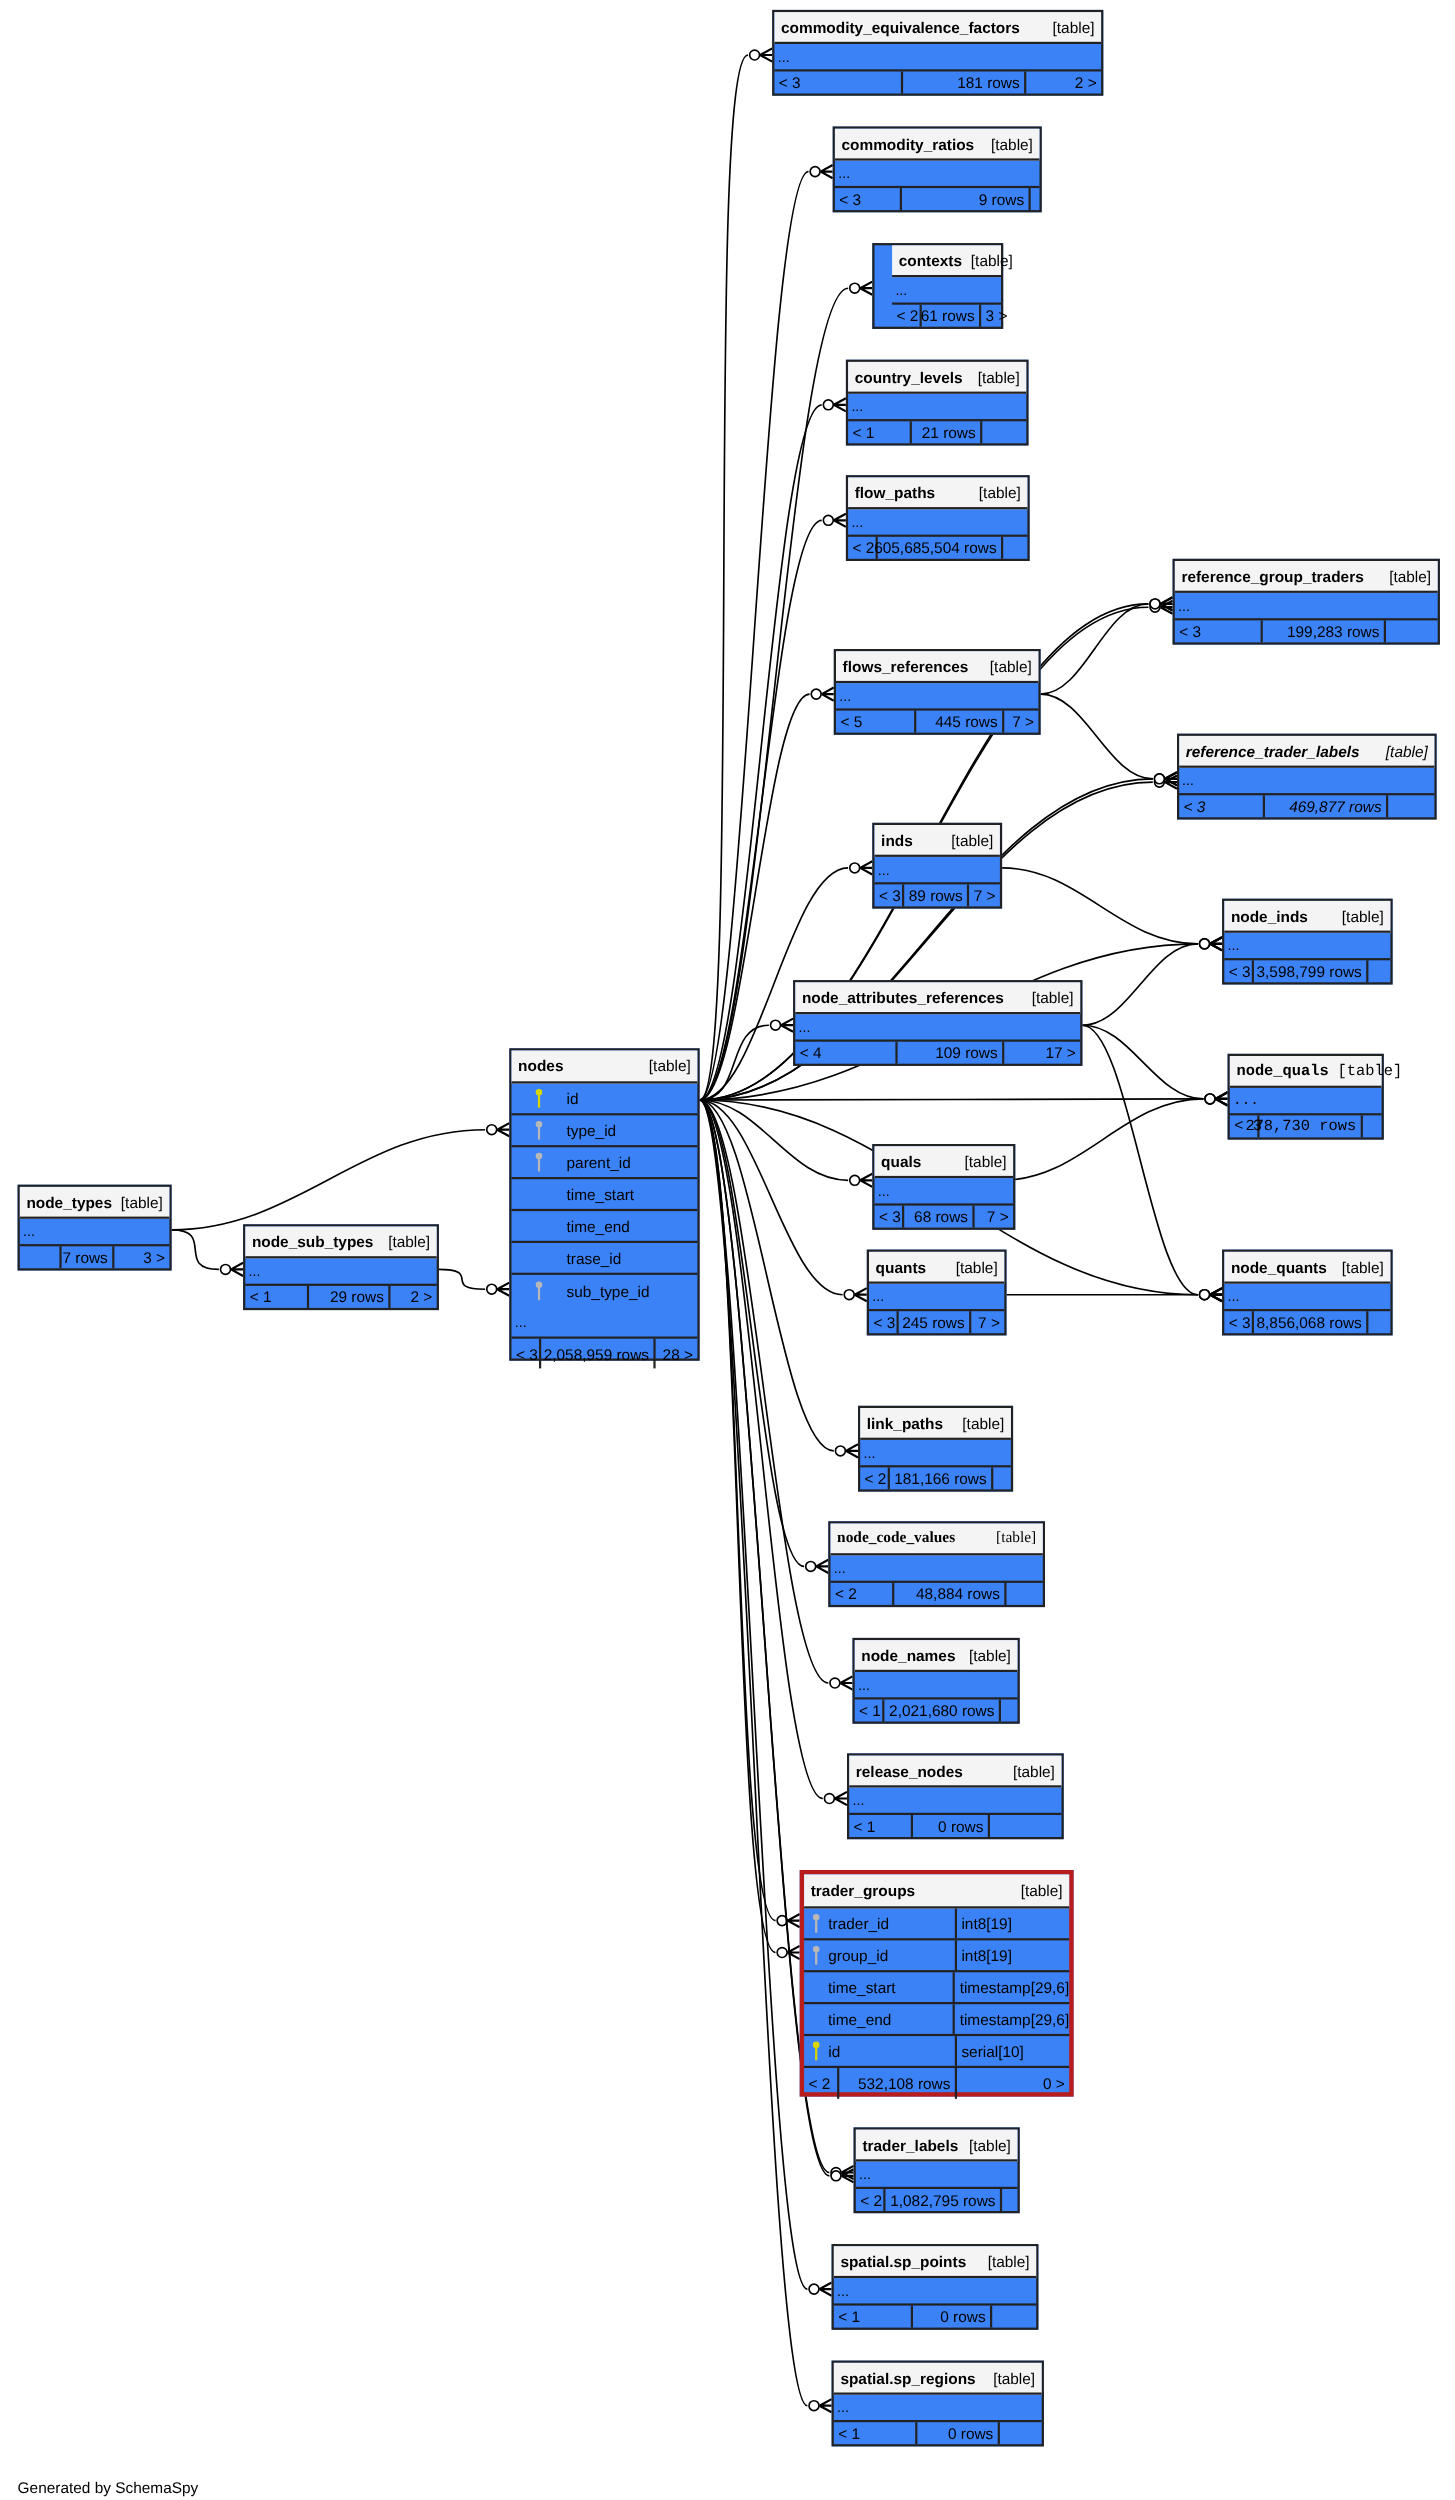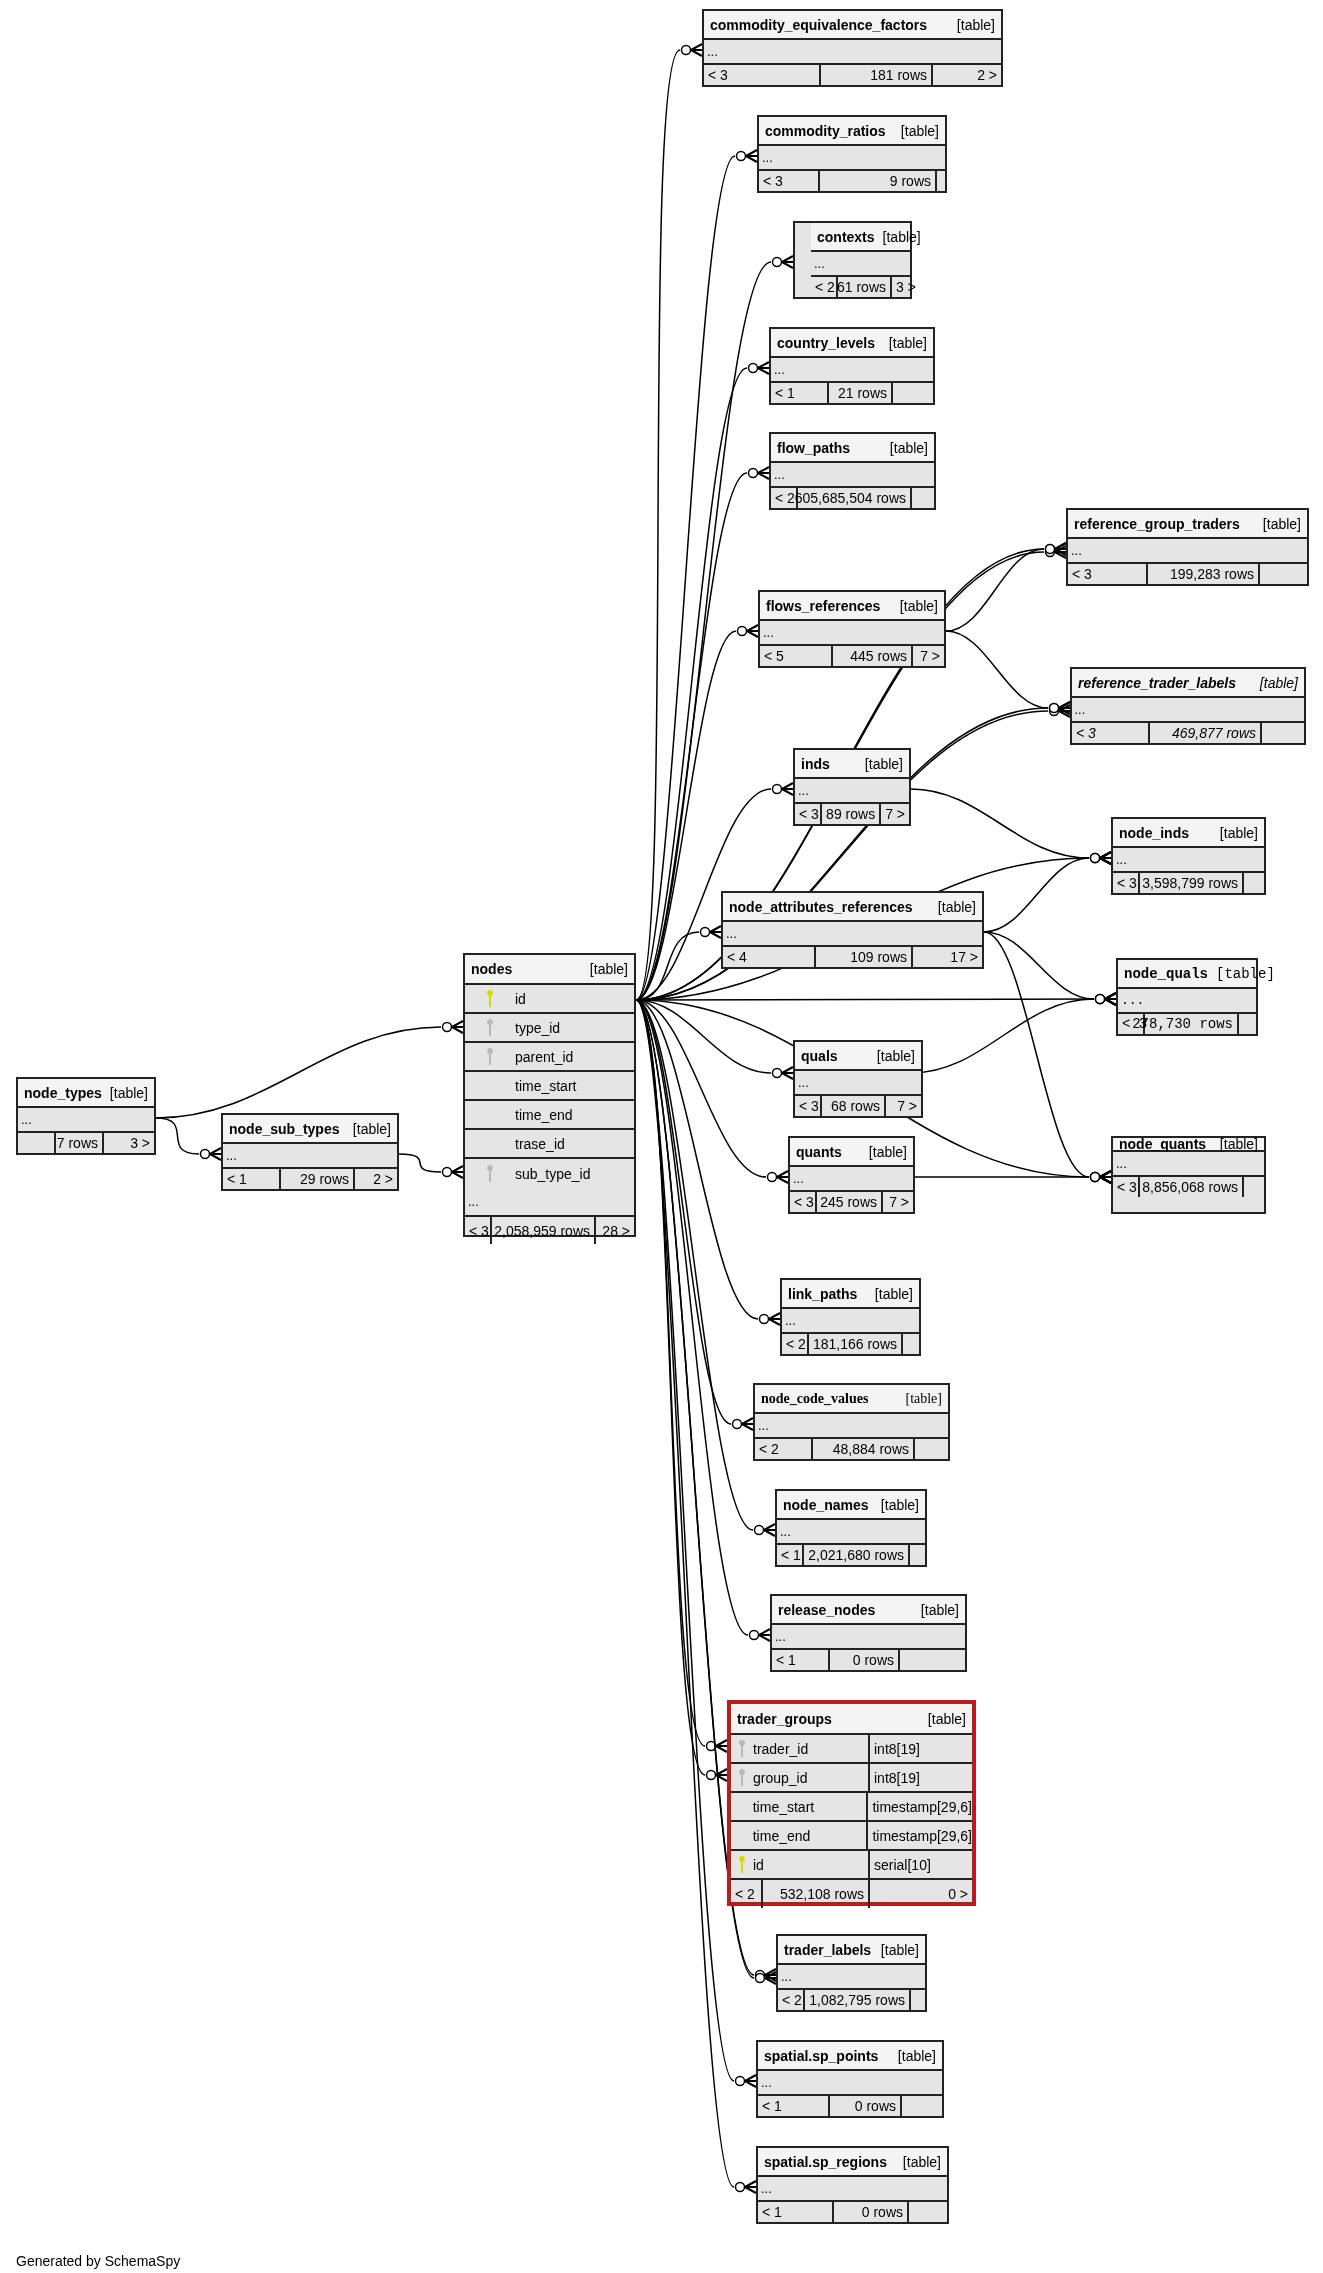--- a/index.html
+++ b/index.html
@@ -1,18 +1,18 @@
 <!DOCTYPE html>
 <html><head>
 <meta charset="utf-8">
 <style>
   html,body{margin:0;padding:0;background:#fff;}
   body{width:1323px;height:2273px;position:relative;overflow:hidden;font-family:"Liberation Sans",sans-serif;color:#000;}
   #edges{position:absolute;left:0;top:0;width:1323px;height:2273px;pointer-events:none;}
-  .tbl{position:absolute;border:2px solid #222;background:#e5e5e5;box-sizing:border-box;font-size:14px;}
+  .tbl{position:absolute;border:2px solid #222;background:#3b82f6;box-sizing:border-box;font-size:14px;}
   .tbl.focus{border:4px solid #b91c1c;}
   .tbl .hdr{display:flex;justify-content:space-between;align-items:center;background:#f4f4f4;border-bottom:2px solid #222;padding:0 6px;box-sizing:border-box;}
   .tbl .hdr .name{font-weight:bold;white-space:nowrap;}
   .tbl .hdr .kind{white-space:nowrap;padding-left:8px;}
   .tbl .row{display:flex;border-bottom:2px solid #222;box-sizing:border-box;align-items:center;}
   .tbl .row:last-child{border-bottom:none;}
   .tbl .ell{padding-left:3px;font-size:13px;}
   .tbl .foot{display:flex;box-sizing:border-box;}
   .tbl .foot span{display:flex;align-items:center;box-sizing:border-box;padding:0 4px;white-space:nowrap;}
   .tbl .foot .c1{border-right:2px solid #222;}
@@ -342,21 +342,21 @@
     <div class="row" style="height:25px;">
         <span class="ell">...</span>
       </div>
     <div class="foot" style="height:20px;">
       <span class="c1" style="width:27px;">&lt; 3</span>
       <span class="c2" style="width:66px;">245 rows</span>
       <span class="c3" style="flex:1;">7 &gt;</span>
     </div>
     </div>
     <div class="tbl" id="t-node_quants" style="left: 1111px; top: 1136px; width: 155px; height: 78px;">
-    <div class="hdr" style="height:14px;">
+    <div class="hdr" style="height:29px;">
       <span class="name">node_quants</span>
       <span class="kind">[table]</span>
     </div>
     <div class="row" style="height:25px;">
         <span class="ell">...</span>
       </div>
     <div class="foot" style="height:20px;">
       <span class="c1" style="width:27px;">&lt; 3</span>
       <span class="c2" style="width:104px;">8,856,068 rows</span>
       <span class="c3" style="flex:1;"></span>

